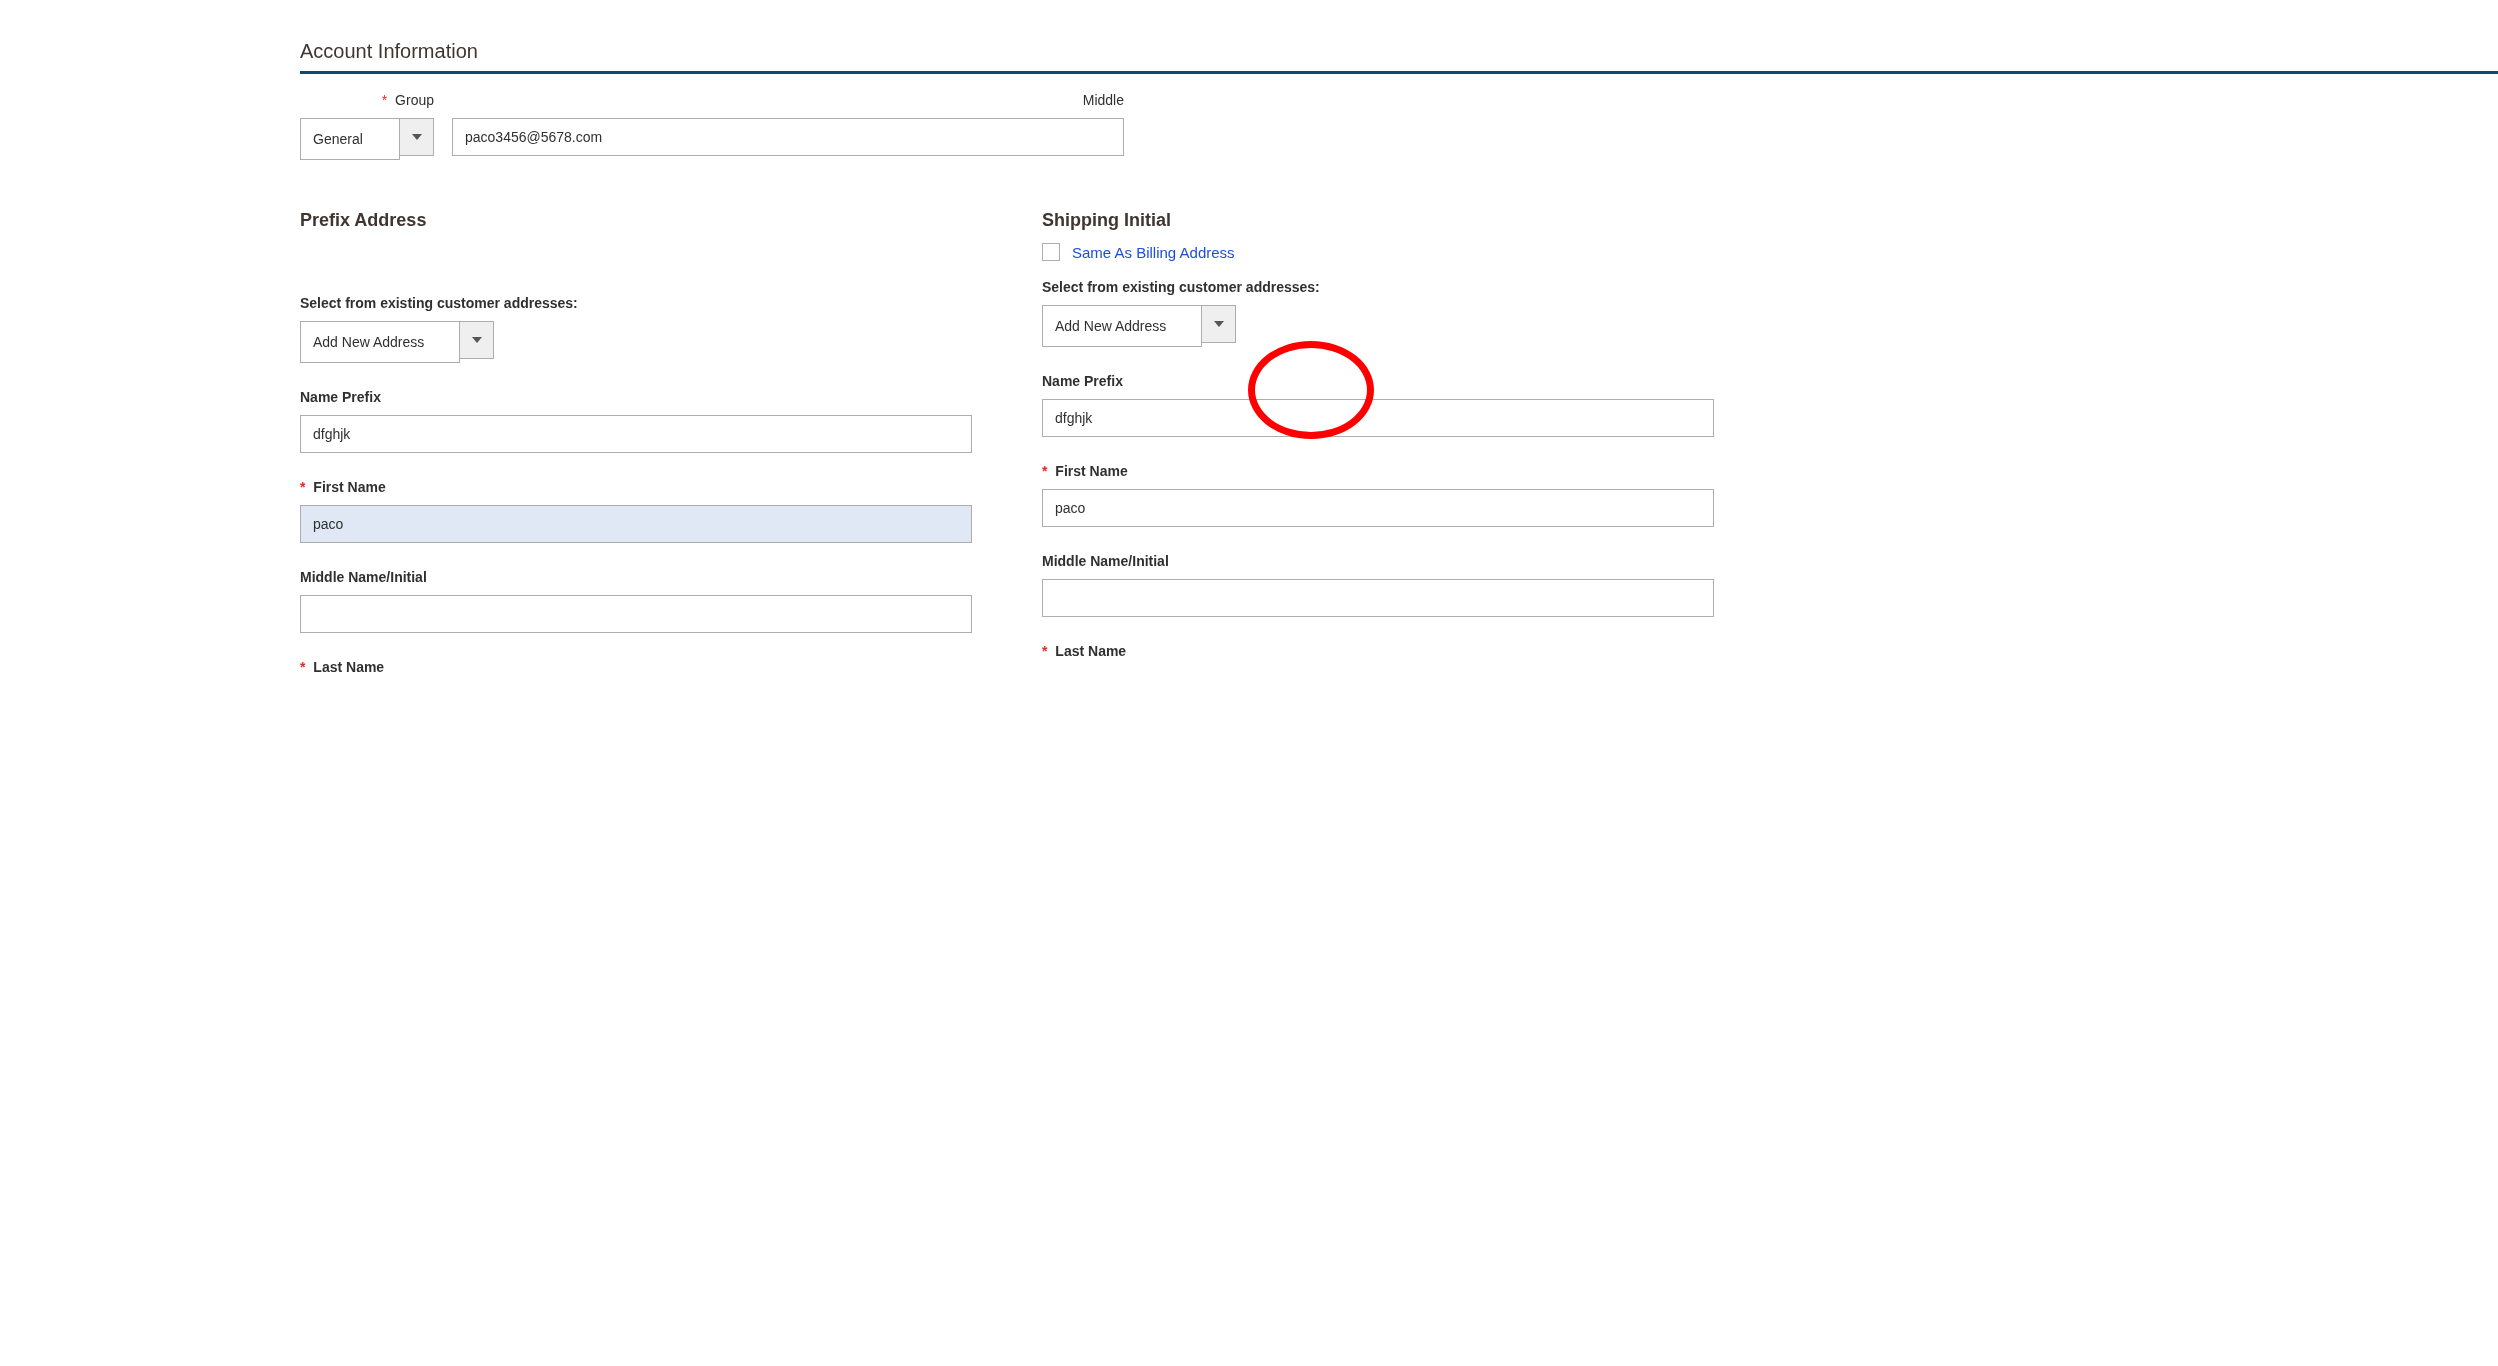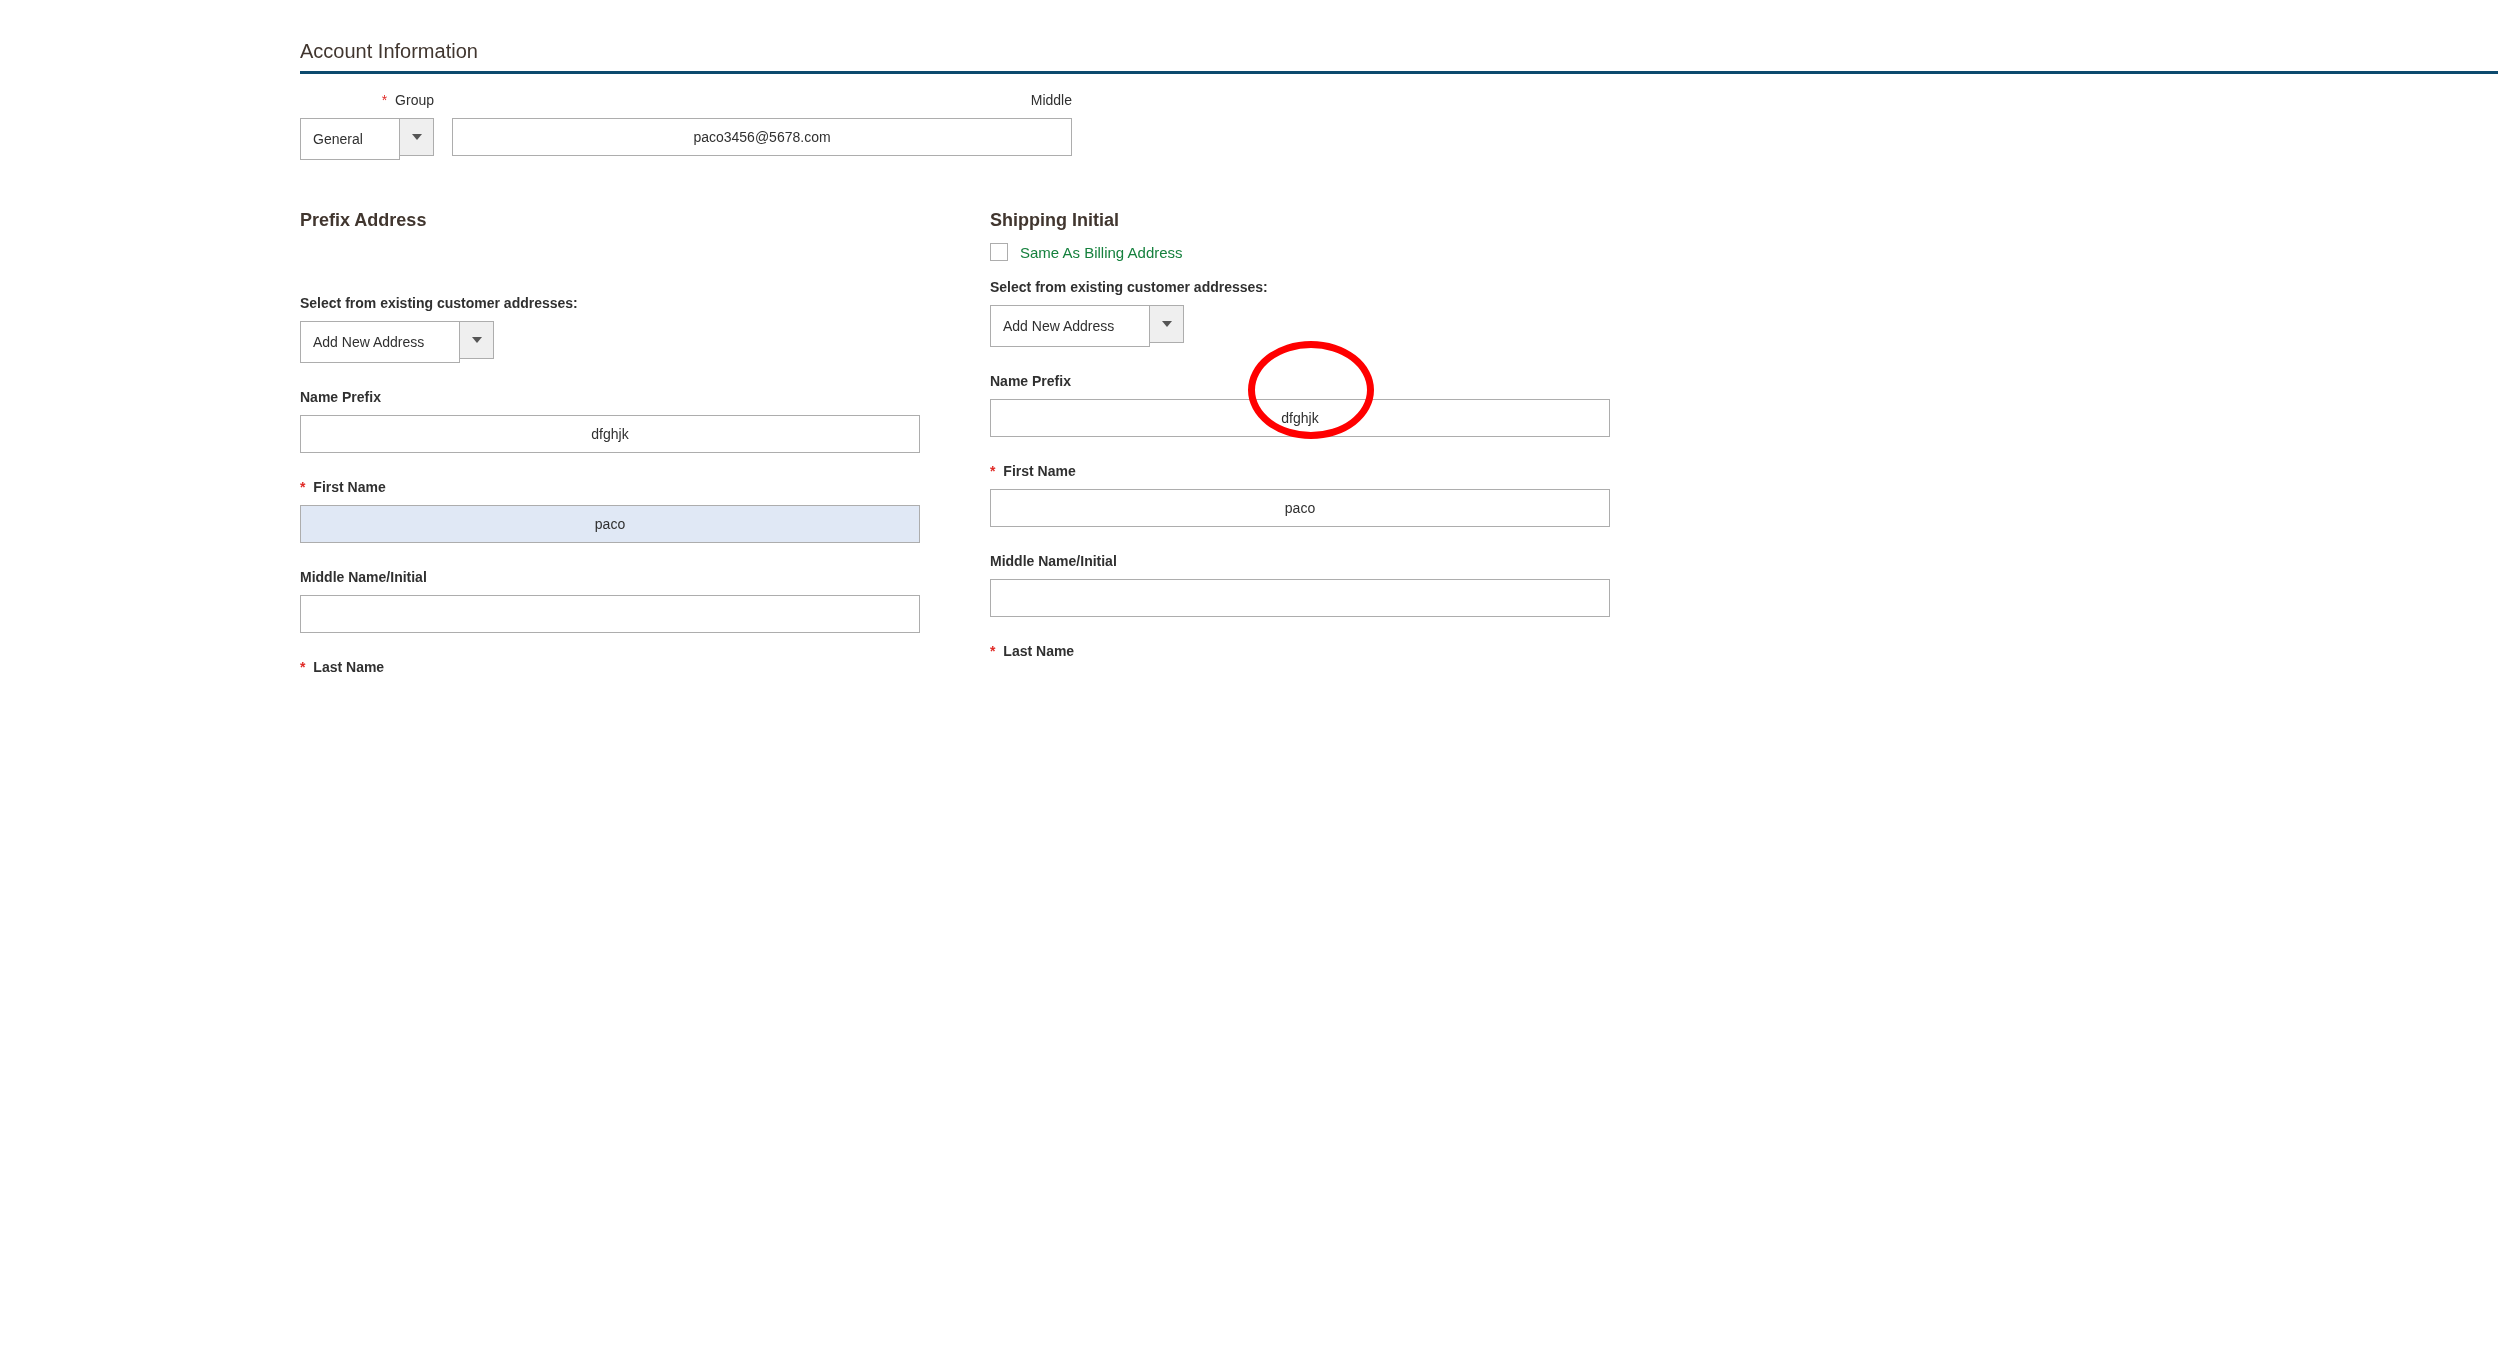--- a/index.html
+++ b/index.html
@@ -79,22 +79,21 @@
       border-right: 5px solid transparent;
       border-top: 6px solid #555;
     }
     .text-input {
       border: 1px solid #adadad;
       background: #fff;
       padding: 8px 12px;
       font-size: 14px;
       color: #303030;
       height: 38px;
-      width: 620px;
-      text-align: center;
+      width: 672px;
     }
     .text-input.autofill {
       background: #e0e8f5;
     }
     .address-grid {
       display: flex;
       gap: 70px;
     }
     .address-col {
       flex: 0 0 620px;
@@ -112,21 +111,21 @@
     }
     .checkbox {
       width: 18px;
       height: 18px;
       border: 1px solid #adadad;
       background: #fff;
       margin-right: 12px;
     }
     .checkbox-label {
       font-size: 15px;
-      color: #15803d;
+      color: #1d4ed8;
     }
     .spacer-checkbox {
       height: 36px;
     }
     .sub-label {
       font-size: 14px;
       font-weight: 600;
       color: #303030;
       margin-bottom: 10px;
       margin-top: 16px;

